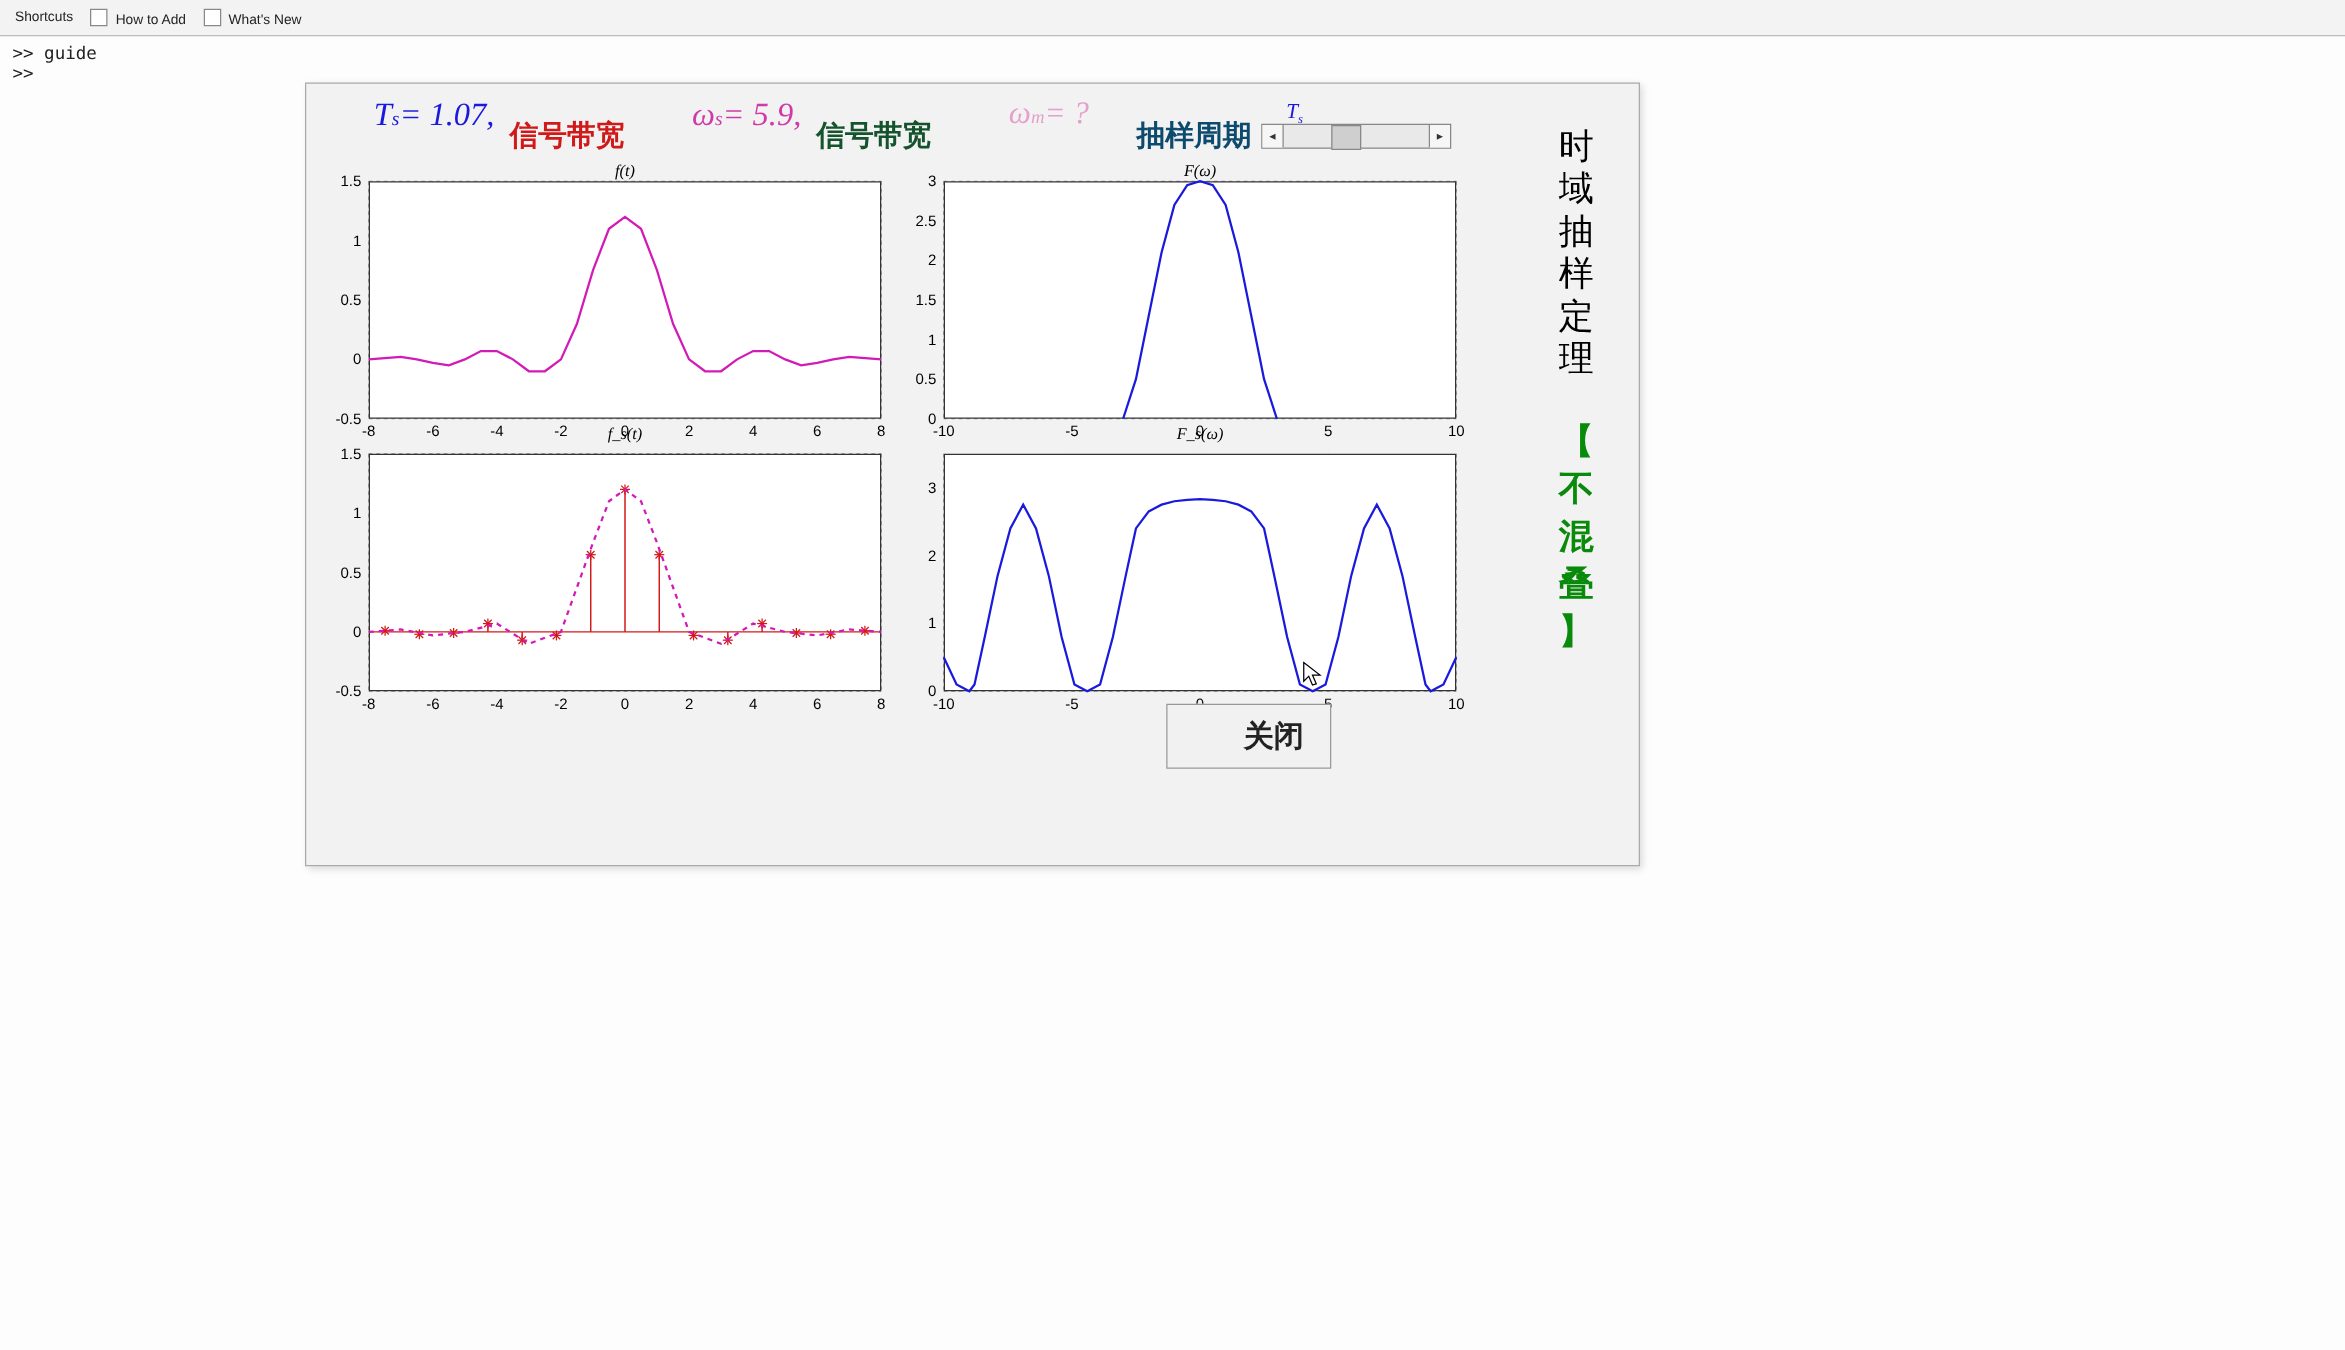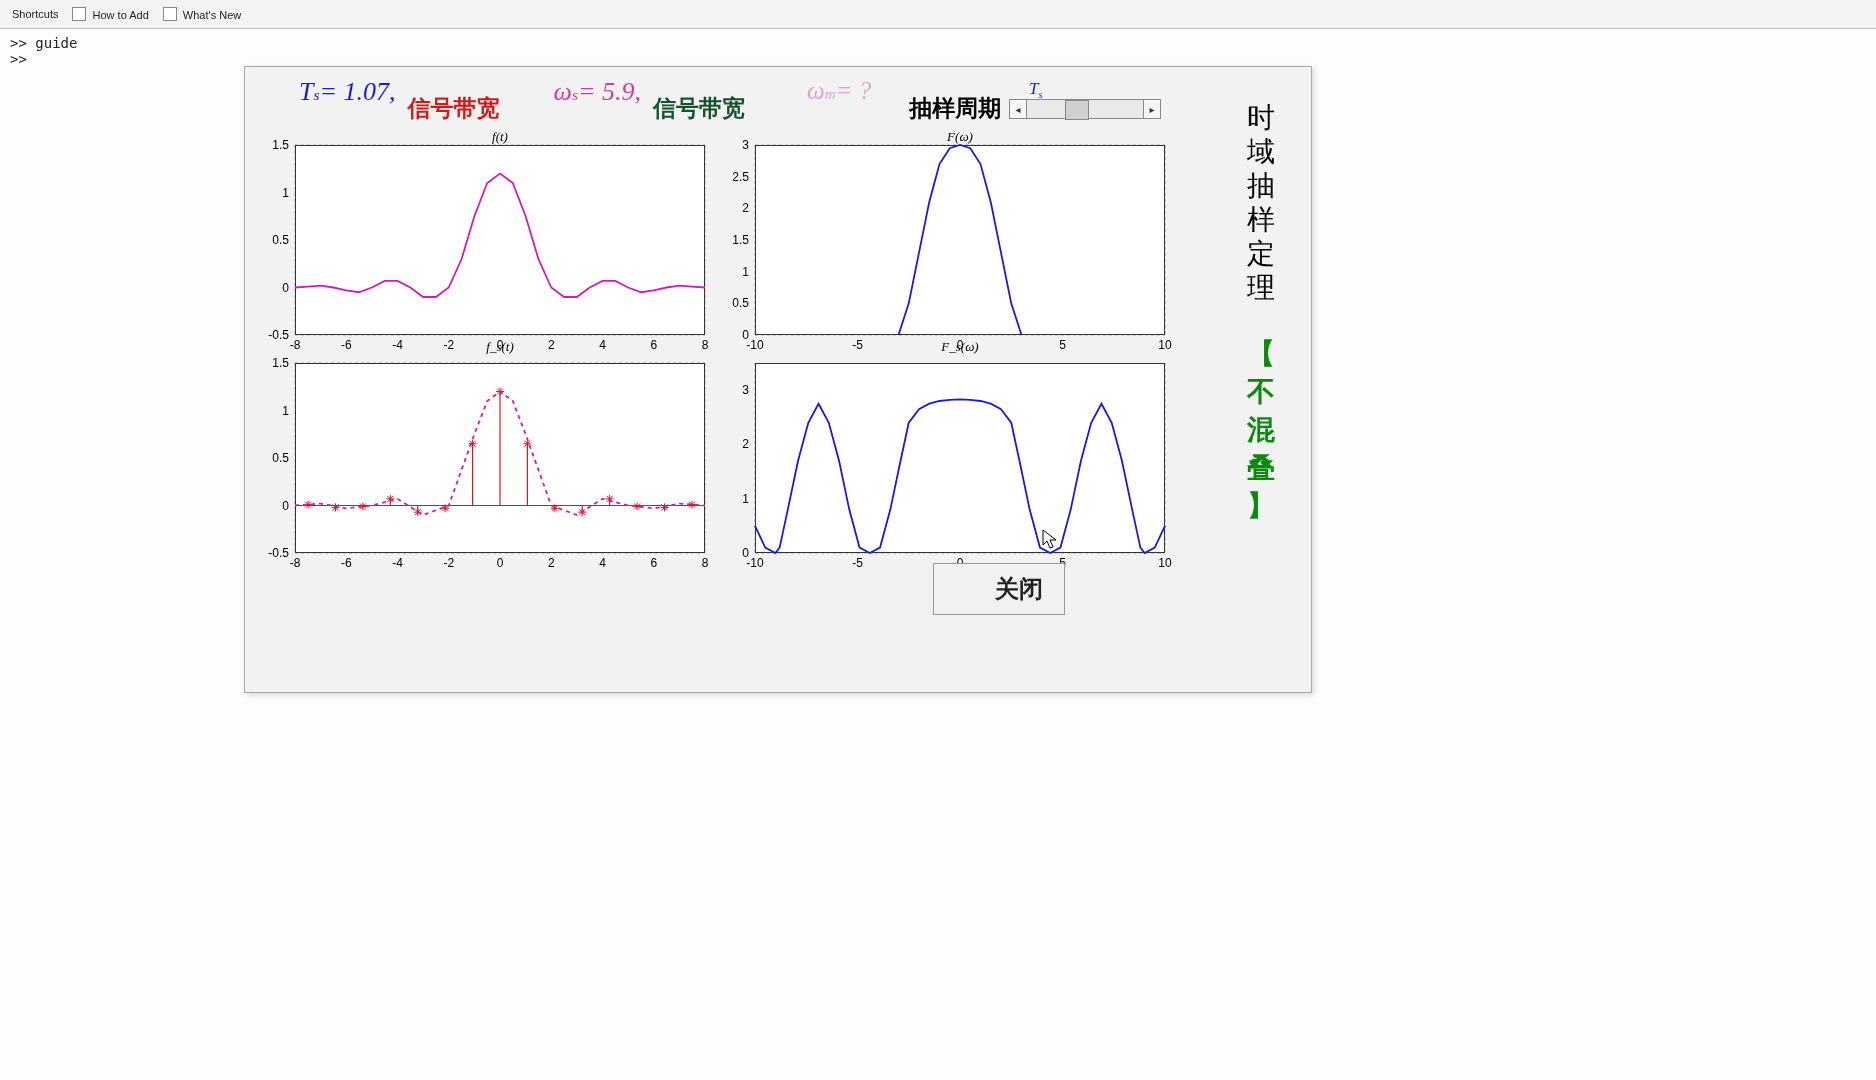--- a/index.html
+++ b/index.html
@@ -64,21 +64,21 @@
     position: absolute; left: 40px; top: 10px; right: 20px; height: 56px;
     display: flex; align-items: flex-start; gap: 4px;
     font-family: "Times New Roman", serif;
   }
   .formula-item { display: inline-flex; align-items: baseline; }
   .f-ts  { color: #1a1adc; font-size: 26px; font-style: italic; margin-left: 14px; }
   .f-ws  { color: #d03aa8; font-size: 26px; font-style: italic; margin-left: 50px; }
   .f-wm  { color: #e4a0cc; font-size: 25px; font-style: italic; margin-left: 58px; }
   .f-red { color: #d01a1a; font-size: 23px; font-weight: bold; font-family: SimSun, serif; font-style: normal; margin-left: 8px; margin-top: 16px; }
   .f-mag { color: #14532d; font-size: 23px; font-weight: bold; font-family: SimSun, serif; font-style: normal; margin-left: 8px; margin-top: 16px; }
-  .f-blue{ color: #000000; font-size: 23px; font-weight: bold; font-family: SimSun, serif; font-style: normal; margin-left: 34px; margin-top: 16px; }
+  .f-blue{ color: #0c4a6e; font-size: 23px; font-weight: bold; font-family: SimSun, serif; font-style: normal; margin-left: 34px; margin-top: 16px; }
   sub { font-size: 60%; }
 
   .slider-area {
     position: absolute; left: 764px; top: 16px; width: 160px;
   }
   .slider-label {
     color: #1a1adc; font-style: italic; font-family: "Times New Roman";
     font-size: 17px; position: absolute; top: -4px; left: 20px;
   }
   .slider-track {

